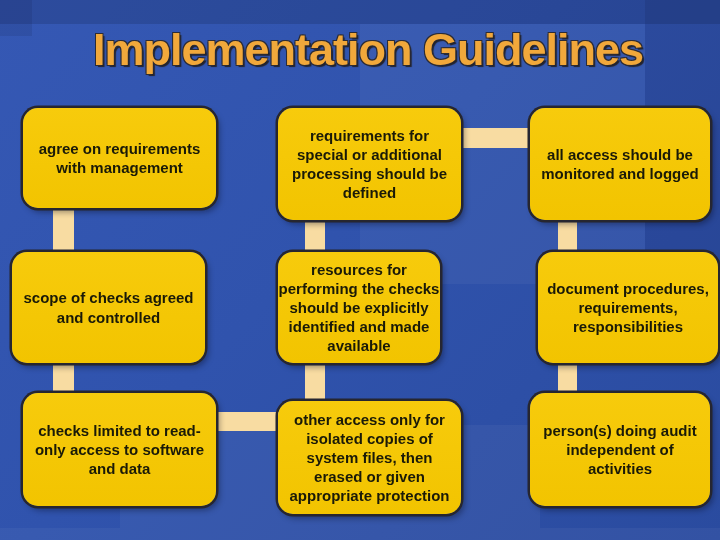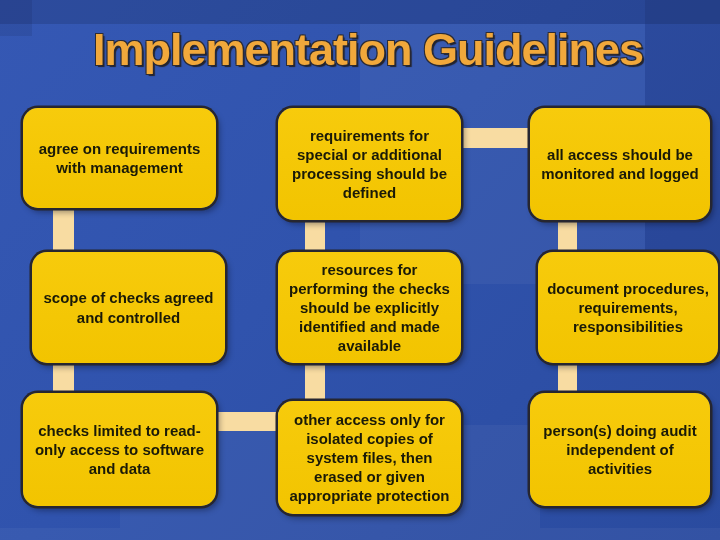--- a/index.html
+++ b/index.html
@@ -75,23 +75,23 @@
   <div class="connector" style="left:210px;top:412px;width:74px;height:19px;"></div>
 
   <div class="fbox" style="left:23px;top:108px;width:193px;height:100px;">agree on requirements
 with management</div>
   <div class="fbox" style="left:278px;top:108px;width:183px;height:112px;">requirements for
 special or additional
 processing should be
 defined</div>
   <div class="fbox" style="left:530px;top:108px;width:180px;height:112px;">all access should be
 monitored and logged</div>
-  <div class="fbox" style="left:32px;top:252px;width:193px;height:111px;">scope of checks agreed
+  <div class="fbox" style="left:12px;top:252px;width:193px;height:111px;">scope of checks agreed
 and controlled</div>
-  <div class="fbox" style="left:278px;top:252px;width:183px;height:111px;">resources for
+  <div class="fbox" style="left:278px;top:252px;width:162px;height:111px;">resources for
 performing the checks
 should be explicitly
 identified and made
 available</div>
   <div class="fbox" style="left:530px;top:252px;width:180px;height:111px;margin-left:8px;">document procedures,
 requirements,
 responsibilities</div>
   <div class="fbox" style="left:23px;top:393px;width:193px;height:113px;">checks limited to read-
 only access to software
 and data</div>

